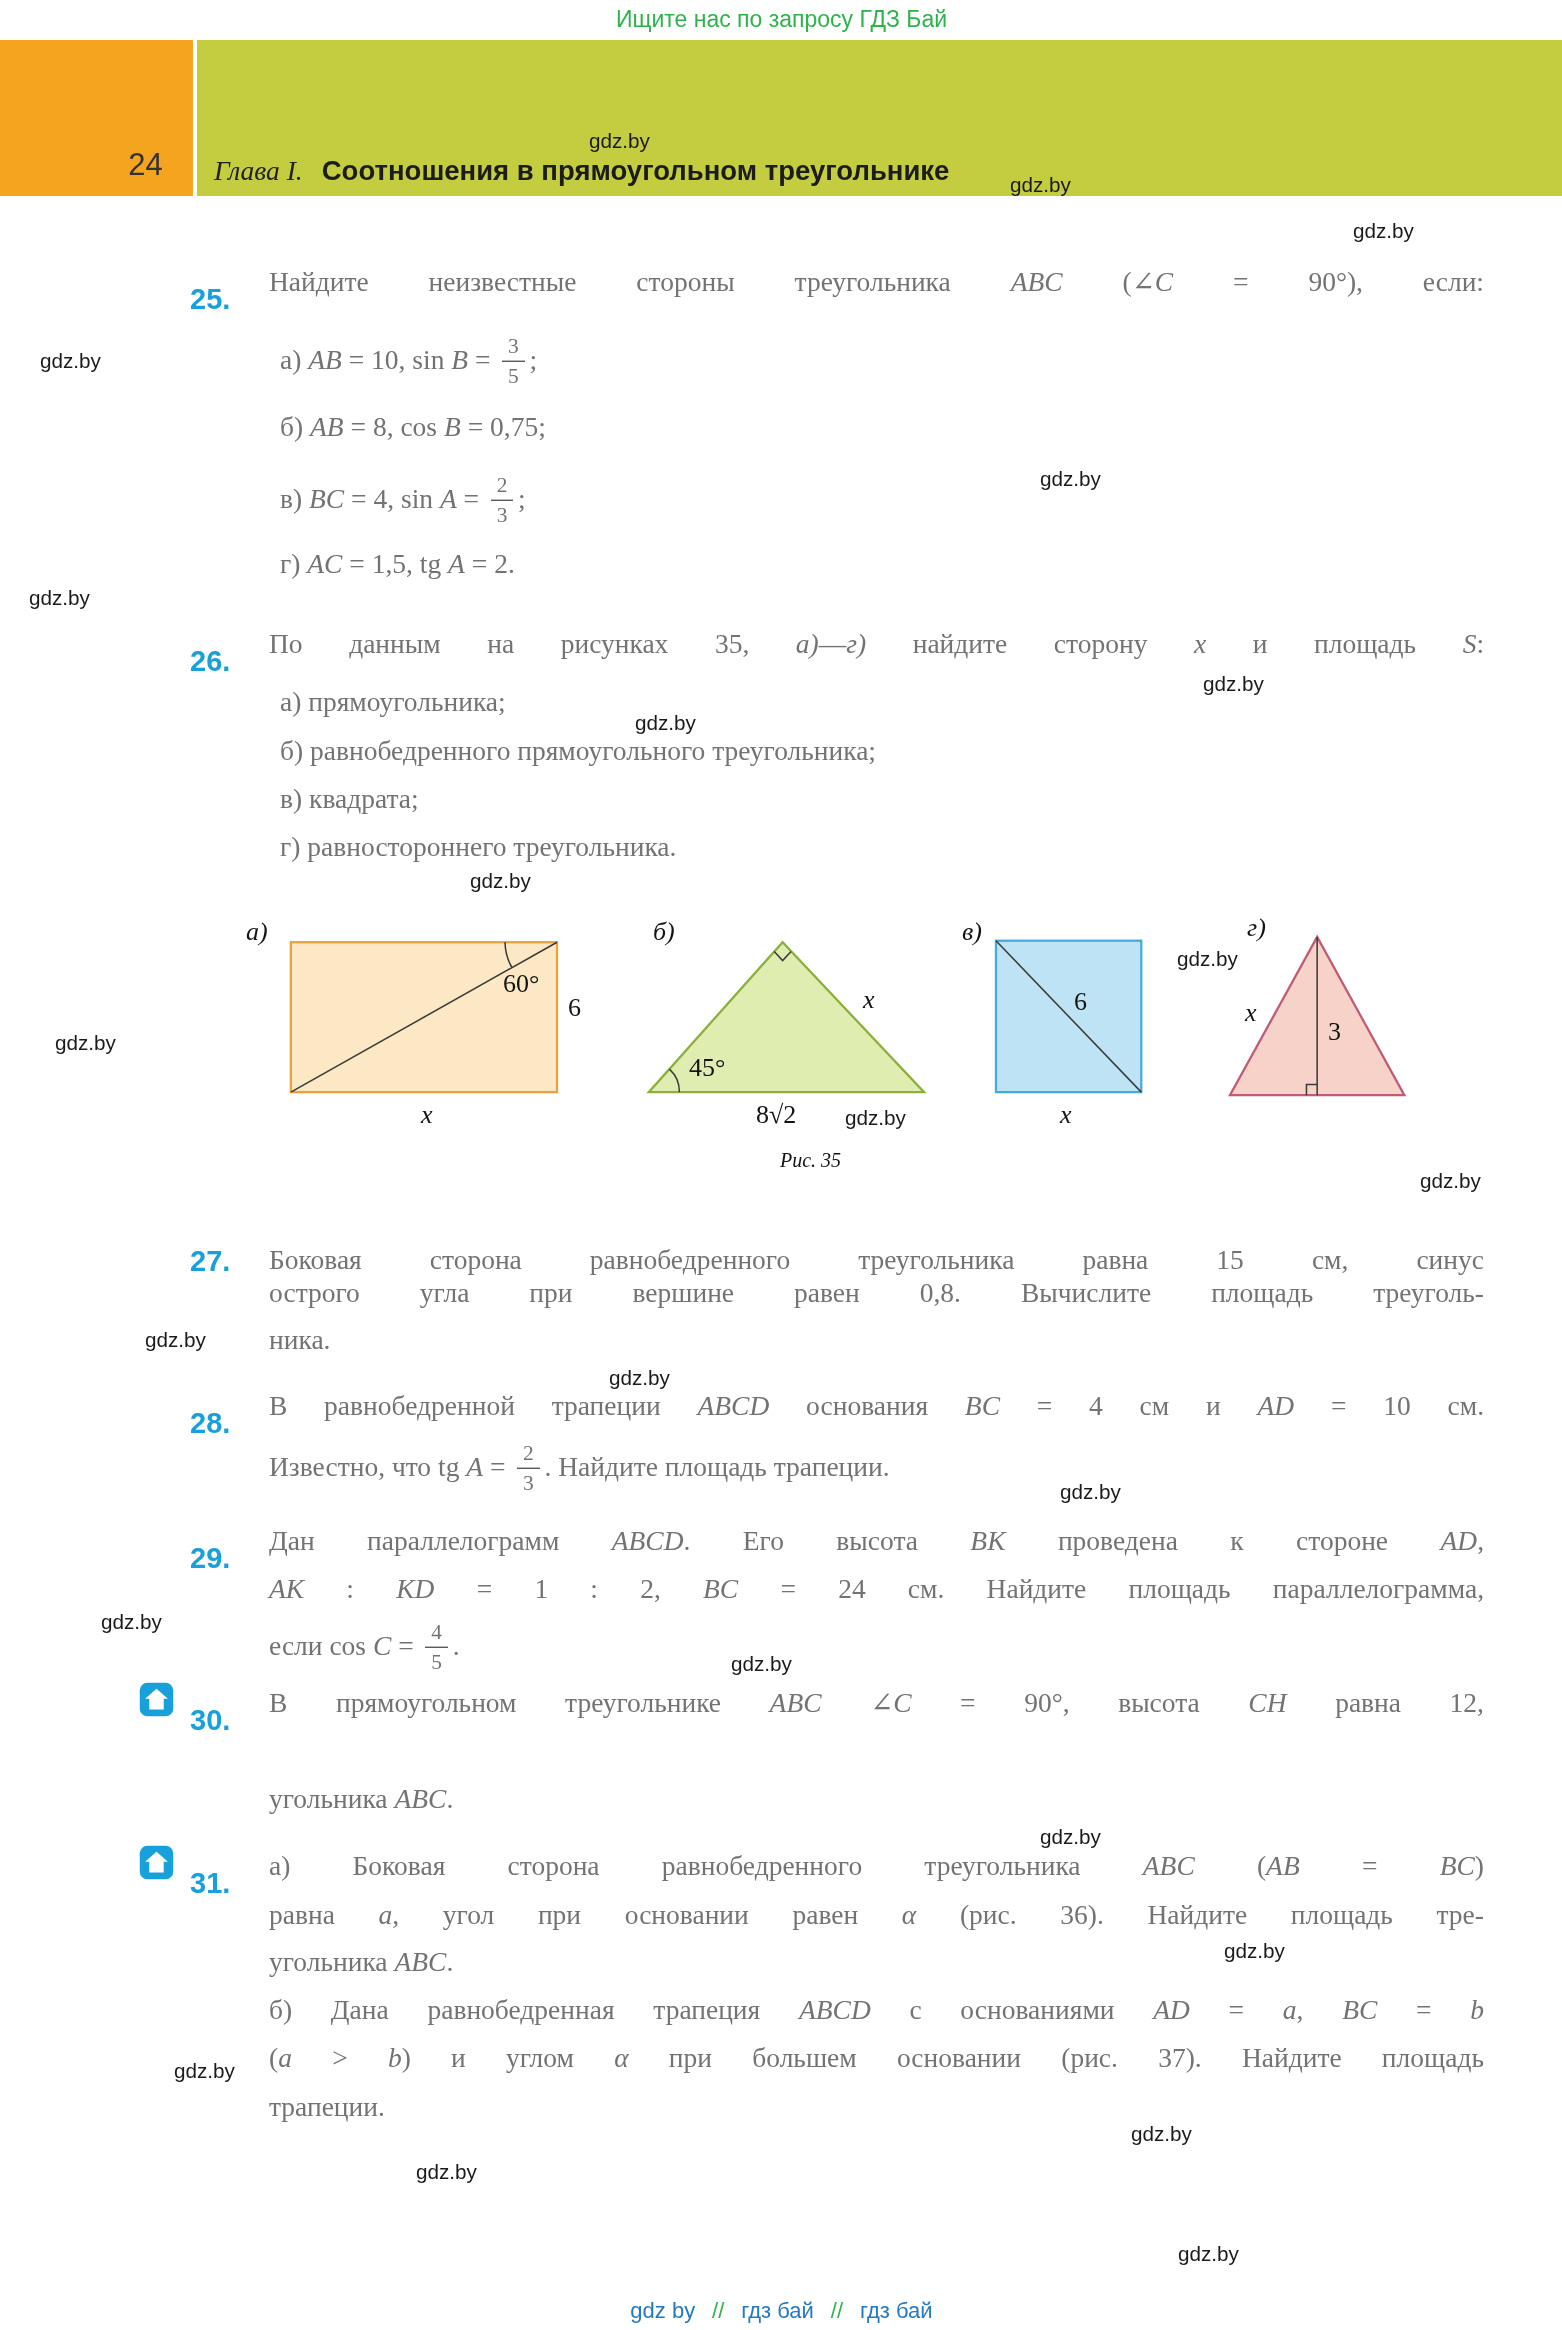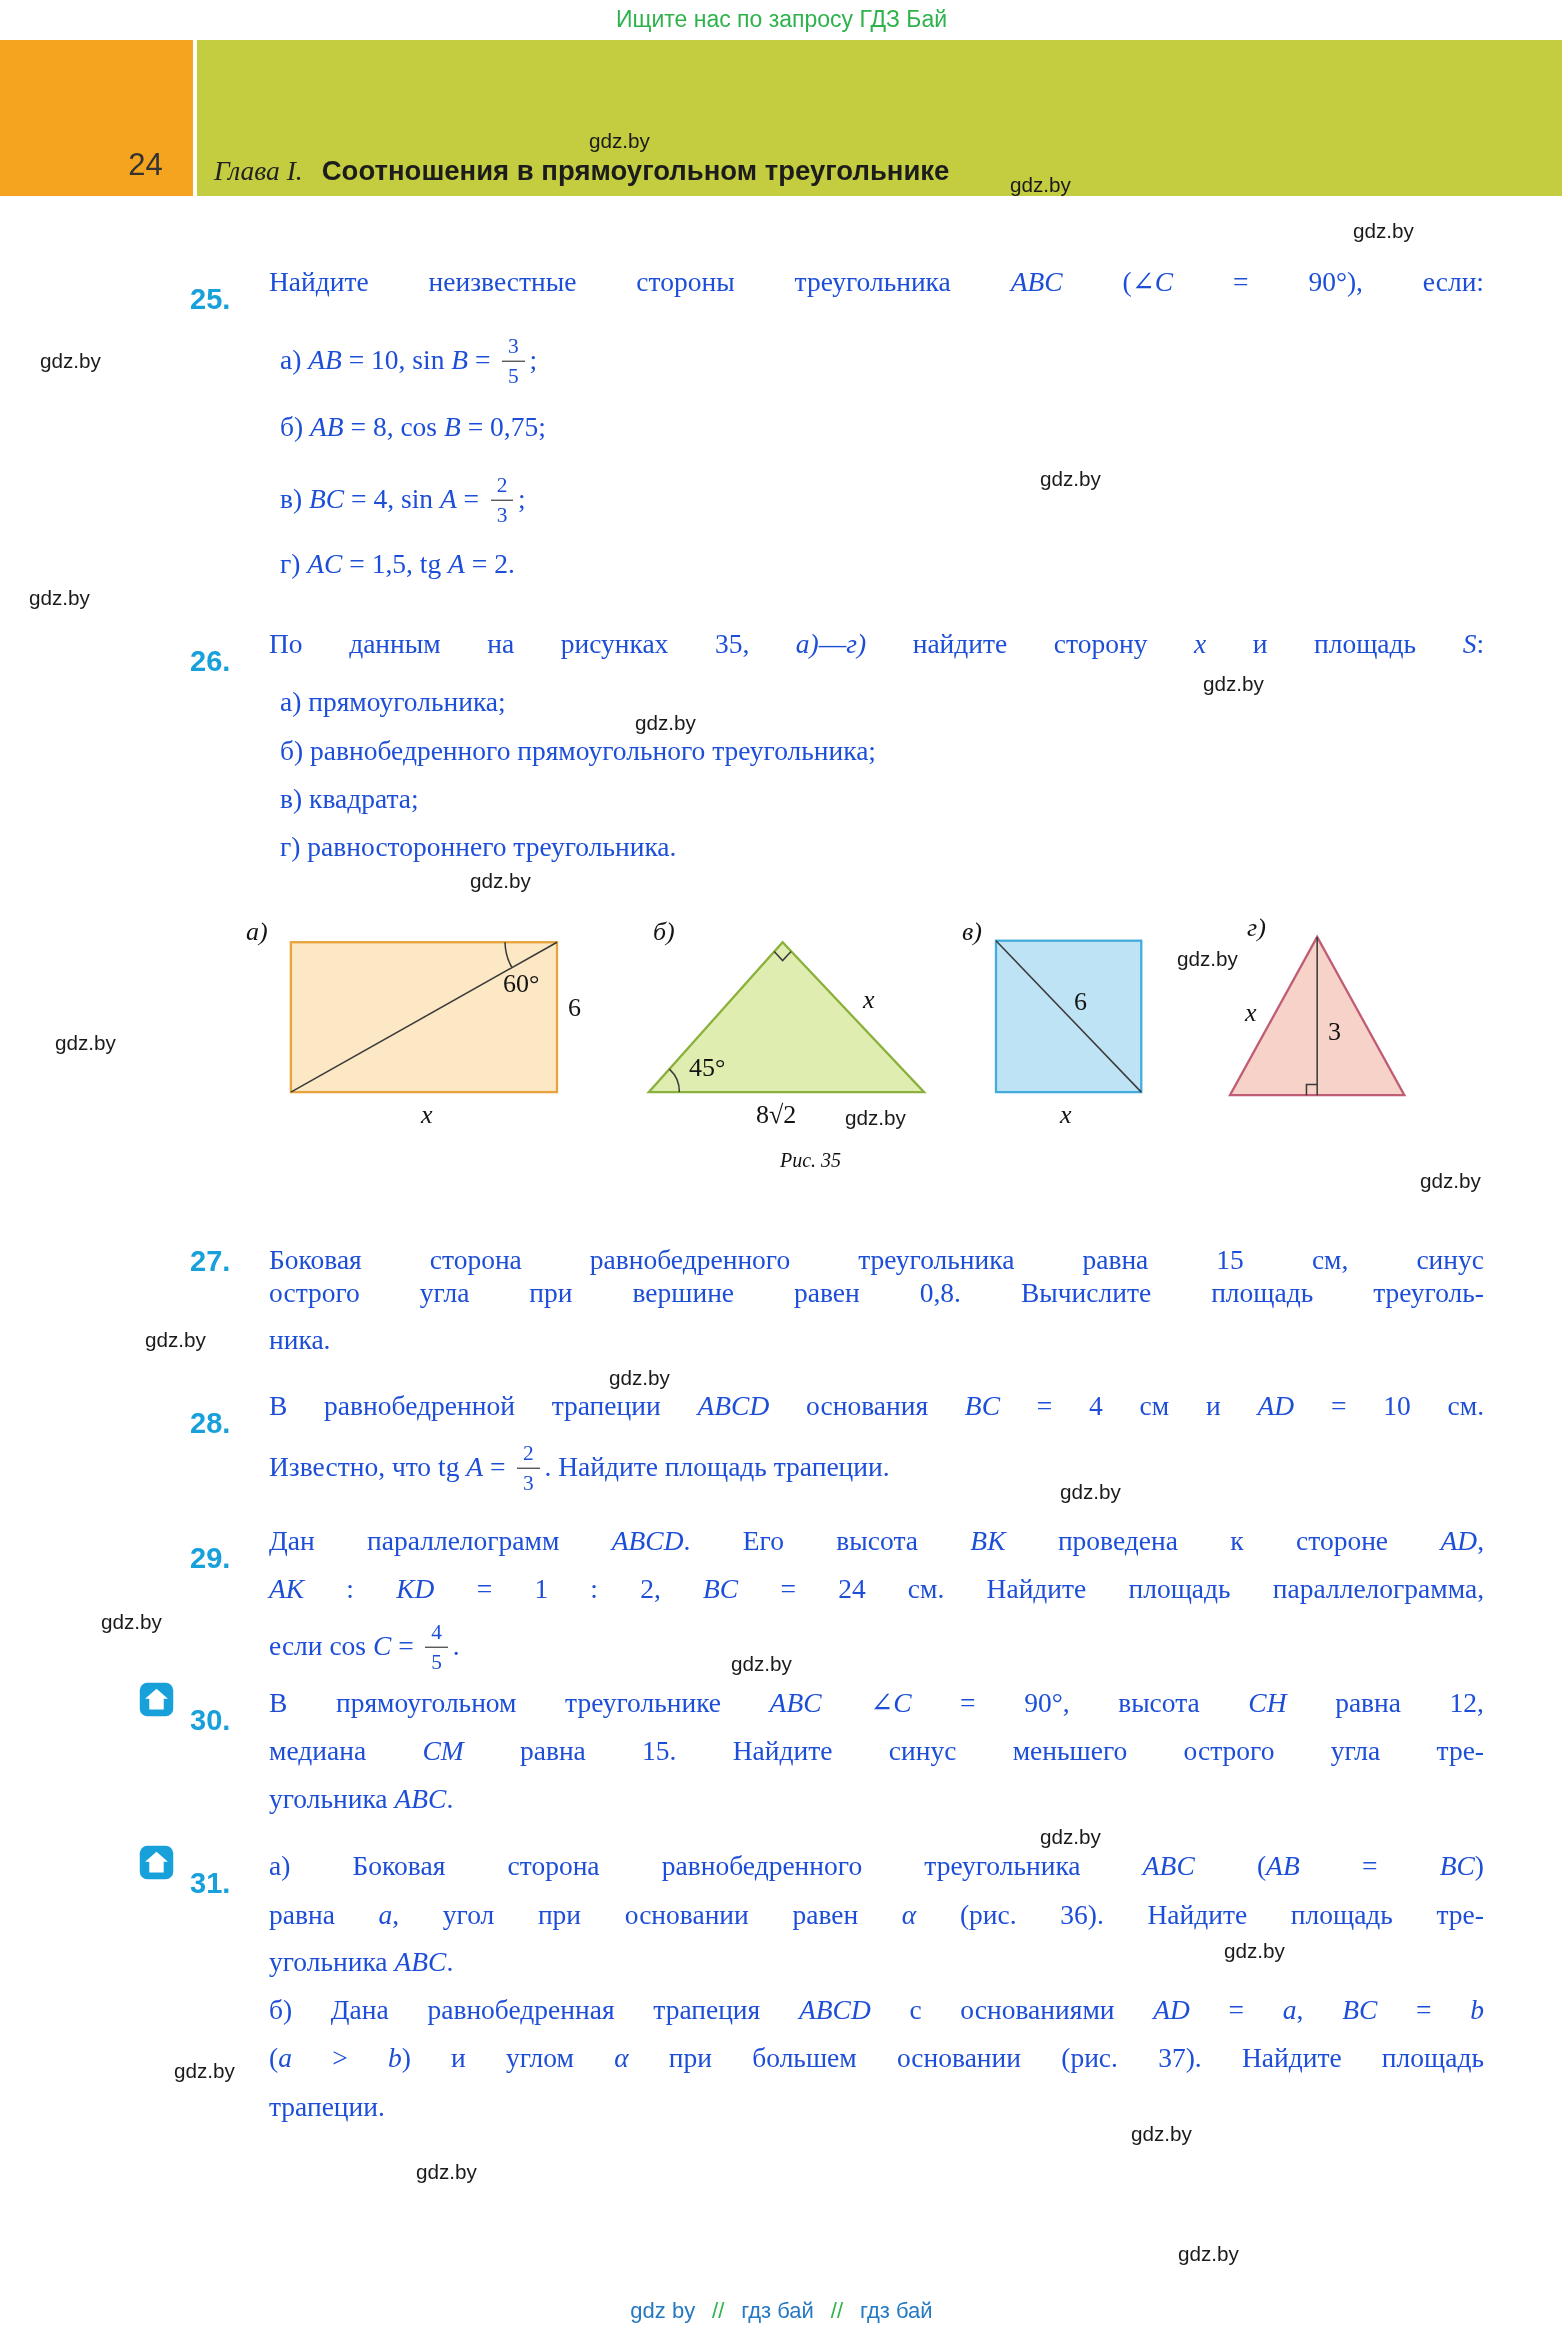--- a/index.html
+++ b/index.html
@@ -9,21 +9,21 @@
   .top-banner{position:absolute;top:6.1px;left:0;width:100%;text-align:center;
         font:23px "Liberation Sans",sans-serif;color:#2eb34c;}
   .orange-block{position:absolute;left:0;top:40px;width:193px;height:156px;background:#f5a41f;}
   .green-band{position:absolute;left:197px;top:40px;right:0;height:156px;background:#c3cd3f;}
   .page-number{position:absolute;left:115px;top:147px;width:61px;text-align:center;
         font:31px "Liberation Sans",sans-serif;color:#333;}
   .chapter{position:absolute;left:214px;top:155px;font-size:27.5px;white-space:nowrap;}
   .ch-label{font-style:italic;color:#222;margin-right:12.2px;}
   .ch-title{font-family:"Liberation Sans",sans-serif;font-weight:bold;color:#1c1c1c;}
   .pnum{position:absolute;left:190px;width:72px;font:bold 29px "Liberation Sans",sans-serif;color:#18a0db;margin-top:19px;}
-  .line{position:absolute;left:269px;width:1215px;font-size:27.5px;line-height:35px;color:#1d4ed8;}
+  .line{position:absolute;left:269px;width:1215px;font-size:27.5px;line-height:35px;color:#737373;}
   .line.sub{left:280px;width:765px;}
   .jl{text-align:justify;text-align-last:justify;word-spacing:3.1px;}
   .mvar{font-style:italic;}
   .frac{display:inline-flex;flex-direction:column;align-items:center;vertical-align:middle;
         line-height:1.05;font-size:21.4px;margin:0 4.6px;transform:translateY(-2.3px);}
   .fnum{padding:0 6.1px 3.1px;border-bottom:1.9px solid #141414;}
   .fden{padding-top:3.1px;}
   svg.fig{position:absolute;left:245px;top:910px;width:1193px;height:196px;}
   .shape-a{fill:#fce8c4;stroke:#e8a33c;stroke-width:3;}
   .shape-b{fill:#e0edb0;stroke:#8bb03c;stroke-width:3;}
@@ -141,21 +141,20 @@
       </span><span>.</span></div>
 
   <div class="marker" style="left:139px;top:1682px">
     <svg viewBox="0 0 46 46" width="35" height="35">
       <rect x="1" y="1" width="44" height="44" rx="10" fill="#18a0db"></rect>
       <path d="M23 9 L38 22 H32.5 V36 H13.5 V22 H8 Z" fill="#ffffff"></path>
     </svg>
   </div>
   <div class="pnum" style="top:1685px">30.</div>
   <div class="line jl" style="top:1685px"><span>В прямоугольном треугольнике </span><span class="mvar">ABC</span><span> ∠</span><span class="mvar">C</span><span> = 90°, высота </span><span class="mvar">CH</span><span> равна 12,</span></div>
-  <div class="line jl" style="top:1733px"><span>медиана </span><span class="mvar">CM</span><span> равна 15. Найдите синус меньшего острого угла тре-</span></div>
   <div class="line" style="top:1781px"><span>угольника </span><span class="mvar">ABC</span><span>.</span></div>
 
   <div class="marker" style="left:139px;top:1845px">
     <svg viewBox="0 0 46 46" width="35" height="35">
       <rect x="1" y="1" width="44" height="44" rx="10" fill="#18a0db"></rect>
       <path d="M23 9 L38 22 H32.5 V36 H13.5 V22 H8 Z" fill="#ffffff"></path>
     </svg>
   </div>
   <div class="pnum" style="top:1848px">31.</div>
   <div class="line jl" style="top:1848px"><span>а) Боковая сторона равнобедренного треугольника </span><span class="mvar">ABC</span><span> (</span><span class="mvar">AB</span><span> = </span><span class="mvar">BC</span><span>)</span></div>

